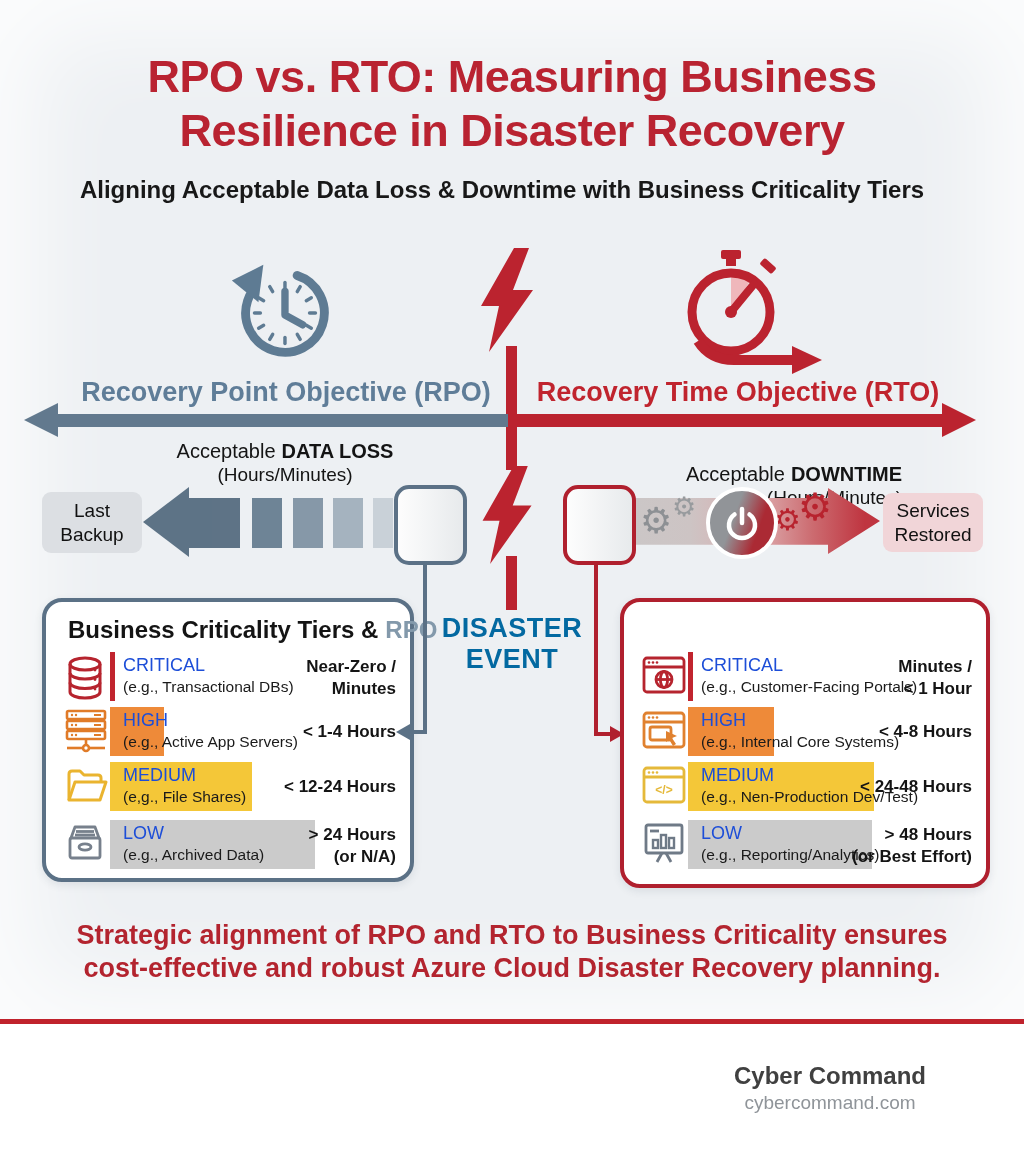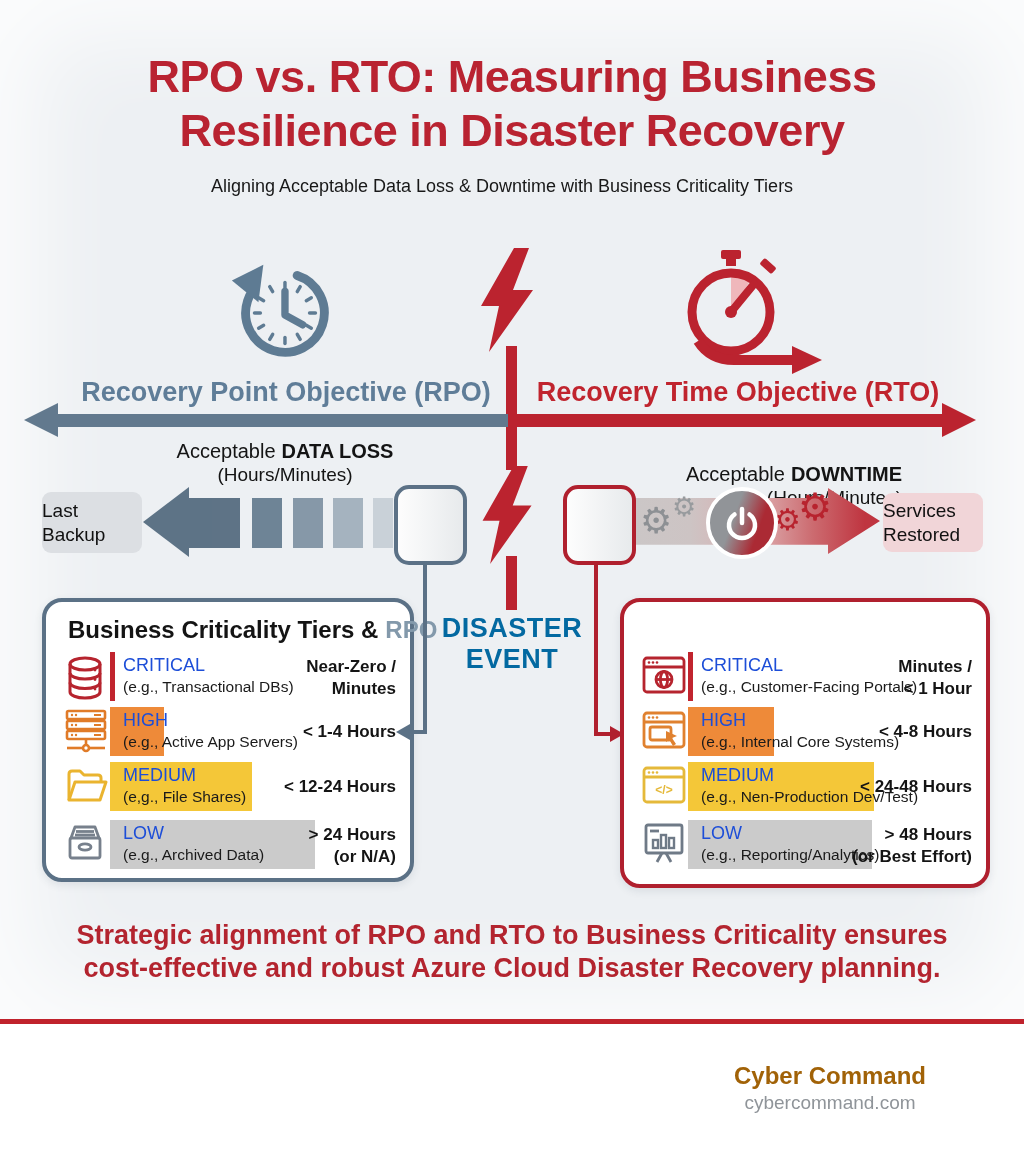--- a/index.html
+++ b/index.html
@@ -5,21 +5,21 @@
   html,body{margin:0;padding:0;background:#ffffff;}
   #stage{position:relative;width:1024px;height:1154px;background:#ffffff;overflow:hidden;
          font-family:"Liberation Sans", sans-serif;-webkit-font-smoothing:antialiased;}
   #main{position:absolute;left:0;top:0;width:1024px;height:1019px;background:#edf0f3;
         box-shadow:inset 0 0 90px 35px rgba(255,255,255,.8);}
   .abs{position:absolute;}
 
   
   .title{left:0;top:50px;width:1024px;text-align:center;font-size:45px;font-weight:bold;
          color:#b92331;line-height:1.2;letter-spacing:-.5px;}
-  .subtitle{left:0;top:176px;width:1004px;text-align:center;font-size:18px;color:#181818;font-weight:400;}
+  .subtitle{left:0;top:176px;width:1004px;text-align:center;font-size:24px;color:#181818;font-weight:700;}
 
   
   .axis-label{top:377px;font-size:27px;font-weight:bold;text-align:center;}
   .axis-label.rpo{left:66px;width:440px;color:#5f7d98;}
   .axis-label.rto{left:518px;width:440px;color:#c0242e;}
   .arrow-body{top:414px;height:13px;}
   .arrow-body.rpo{left:56px;width:452px;background:#62798e;}
   .arrow-body.rto{left:508px;width:436px;background:#bb232f;}
   .ah{width:0;height:0;top:403px;}
   .ah.left{left:24px;border-top:17px solid transparent;border-bottom:17px solid transparent;
@@ -32,21 +32,21 @@
   .caption .sub{display:block;font-size:19px;font-weight:500;margin-top:1px;}
   .cap-rpo{left:120px;top:440px;width:330px;}
   .cap-rto{left:572px;top:463px;width:330px;text-align:right;}
 
   .vline{left:506px;width:11px;background:#bb232f;}
   .disaster{left:420px;top:613px;width:184px;text-align:center;font-size:27px;font-weight:bold;
             color:#0369a1;line-height:1.15;letter-spacing:.5px;}
 
   
   .endpoint{border-radius:9px;font-size:19px;font-weight:500;color:#111;display:flex;
-            align-items:center;justify-content:center;line-height:1.25;}
+            align-items:center;justify-content:center;text-align:center;line-height:1.25;}
   .endpoint.backup{left:42px;top:492px;width:100px;height:61px;background:#dcdfe3;}
   .endpoint.services{left:883px;top:493px;width:100px;height:59px;background:#f1d5d8;}
 
   .seg{top:498px;height:50px;}
   .tri-left{left:143px;top:487px;width:0;height:0;border-top:35px solid transparent;
             border-bottom:35px solid transparent;border-right:46px solid #5d7386;}
   .mini-square{top:485px;width:65px;height:72px;border-radius:15px;border:4px solid;
                background:linear-gradient(90deg,#fdfdfd,#e7eaec);z-index:6;}
   .mini-square.blue{left:394px;border-color:#5b7186;}
   .mini-square.red{left:563px;border-color:#b0202e;}
@@ -79,21 +79,21 @@
   .texample{display:block;font-size:15.5px;font-weight:500;color:#1a1a1a;line-height:1.3;}
   .tvalue{position:absolute;right:14px;text-align:right;font-size:17px;font-weight:bold;
           color:#141414;line-height:1.3;white-space:nowrap;}
   .tvalue span{display:block;}
 
   
   .statement{left:62px;top:919px;width:900px;text-align:center;font-size:27px;font-weight:600;
              color:#b3242f;line-height:1.23;}
   .divider{left:0;top:1019px;width:1024px;height:5px;background:#c0222c;}
   .brand{left:690px;top:1062px;width:280px;text-align:center;}
-  .brand .name{display:block;font-size:24px;font-weight:bold;color:#a16207;}
+  .brand .name{display:block;font-size:24px;font-weight:bold;color:#404040;}
   .brand .site{display:block;font-size:19px;color:#8f9499;margin-top:2px;}
 
   svg{display:block;}
 </style>
 </head>
 <body>
 
 <div id="stage">
   <div id="main">
 

